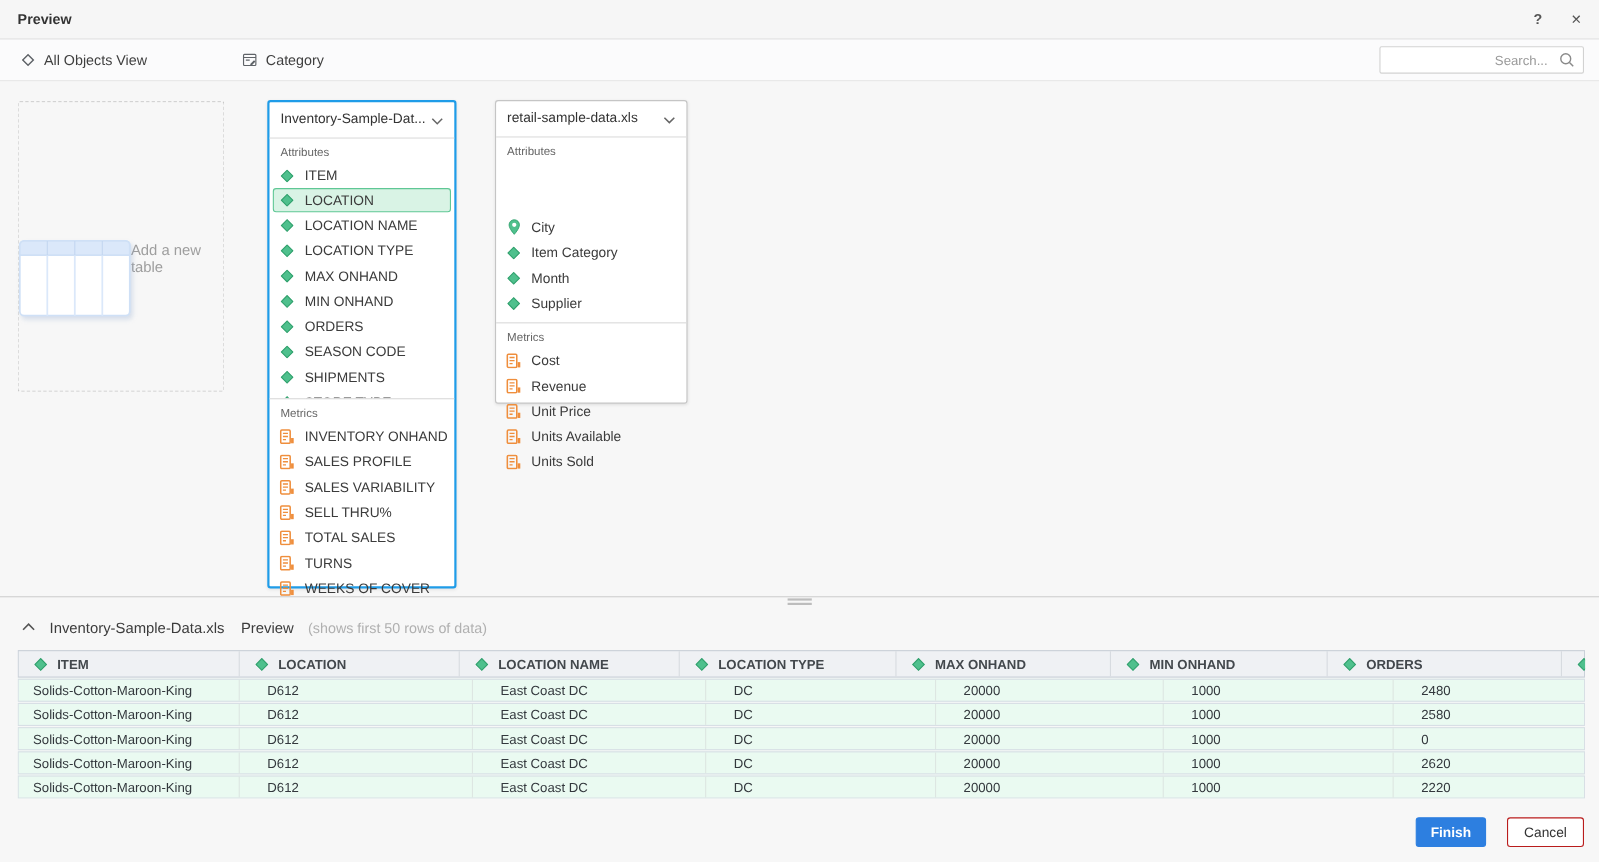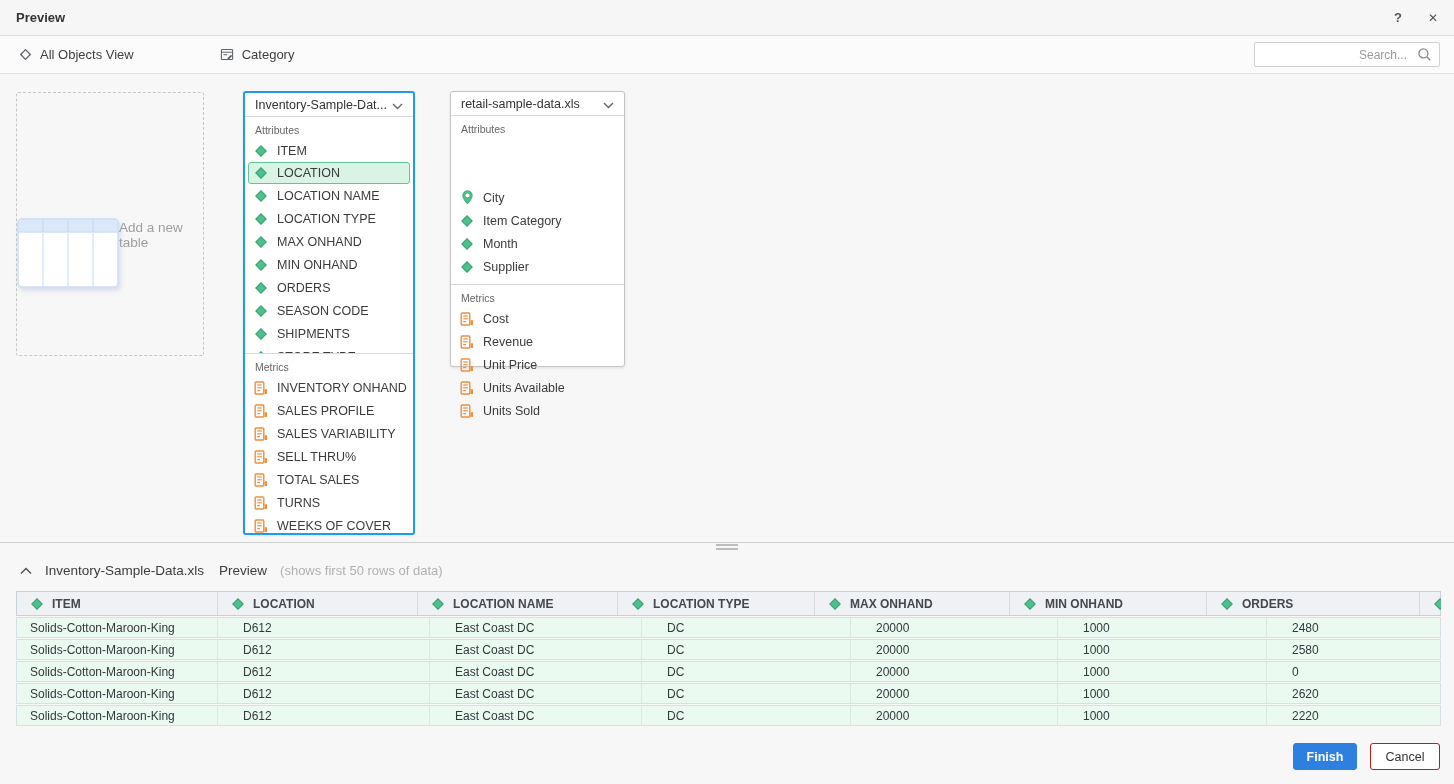--- a/index.html
+++ b/index.html
@@ -46,21 +46,21 @@
     position:absolute;left:16px;top:18px;width:188px;height:264px;
     border:1px dashed #c7c7c7;border-radius:2px;background:transparent;
     display:flex;align-items:center;cursor:pointer;
   }
   .add-table-box .tbl-glyph{margin-top:62px;filter:drop-shadow(2px 3px 2px rgba(120,150,200,.25));}
   .add-table-label{margin-top:22px;font-size:13.5px;color:#9e9e9e;}
   .table-card{position:absolute;background:#fff;border-radius:3px;display:flex;flex-direction:column;}
   .card-inventory{left:243px;top:17px;width:172px;height:444px;border:2px solid var(--accent-blue);box-shadow:0 1px 3px rgba(0,0,0,.08);}
   .card-retail{left:450px;top:17px;width:175px;height:276px;border:1px solid #c5c5c5;box-shadow:0 1px 3px rgba(0,0,0,.1);}
   .card-header{
-    height:24px;display:flex;align-items:center;justify-content:space-between;
+    height:33px;display:flex;align-items:flex-start;justify-content:space-between;
     padding:8px 10px;border-bottom:1px solid #dcdcdc;cursor:pointer;flex:none;
   }
   .card-header .card-title{font-size:12.5px;color:#333;white-space:nowrap;overflow:hidden;}
   .section-label{font-size:10.5px;color:#666;padding:7px 10px 3px 10px;flex:none;}
   .attr-scroll{height:236px;overflow:hidden;flex:none;}
   .metrics-block{border-top:1px solid #d9d9d9;}
   .obj-item{
     height:23px;display:flex;align-items:center;gap:9px;padding:0 9px;
     font-size:12.5px;color:#3b3b3b;cursor:pointer;white-space:nowrap;
   }
@@ -82,21 +82,21 @@
   .preview-header .pv-note{font-size:13px;color:#b0b0b0;}
   .ptable{margin:12px 0 0 16px;width:1425px;overflow:hidden;}
   .prow{display:grid;}
   .phead{height:25px;background:#eff1f4;border:1px solid #c9d0d8;}
   .th{display:flex;align-items:center;gap:8px;padding-left:13px;font-size:12px;font-weight:700;color:#43484d;border-right:1px solid #d7dbe0;overflow:hidden;white-space:nowrap;cursor:pointer;}
   .th:last-child{border-right:none;}
   .pdata{height:21px;background:var(--row-green);border:1px solid #d8dfe5;margin-top:1px;gap:12px;}
   .td{display:flex;align-items:center;padding-left:13px;font-size:12px;color:#33383d;border-right:1px solid #dde6e2;overflow:hidden;white-space:nowrap;}
   .td:last-child{border-right:none;}
   
-  .footer{position:absolute;right:14px;bottom:14px;display:flex;gap:13px;}
+  .footer{position:absolute;right:14px;bottom:14px;display:flex;gap:19px;}
   .btn{height:27px;border-radius:3px;font-family:inherit;font-size:12.5px;cursor:pointer;}
   .btn-finish{width:64px;background:var(--finish-blue);color:#fff;border:1px solid var(--finish-blue);font-weight:700;}
   .btn-cancel{width:70px;background:#fff;color:#333;border:1px solid #b91c1c;}
 </style>
 </head>
 <body>
 
 <div class="titlebar">
   <span class="title">Preview</span>
   <div class="titlebar-actions">

